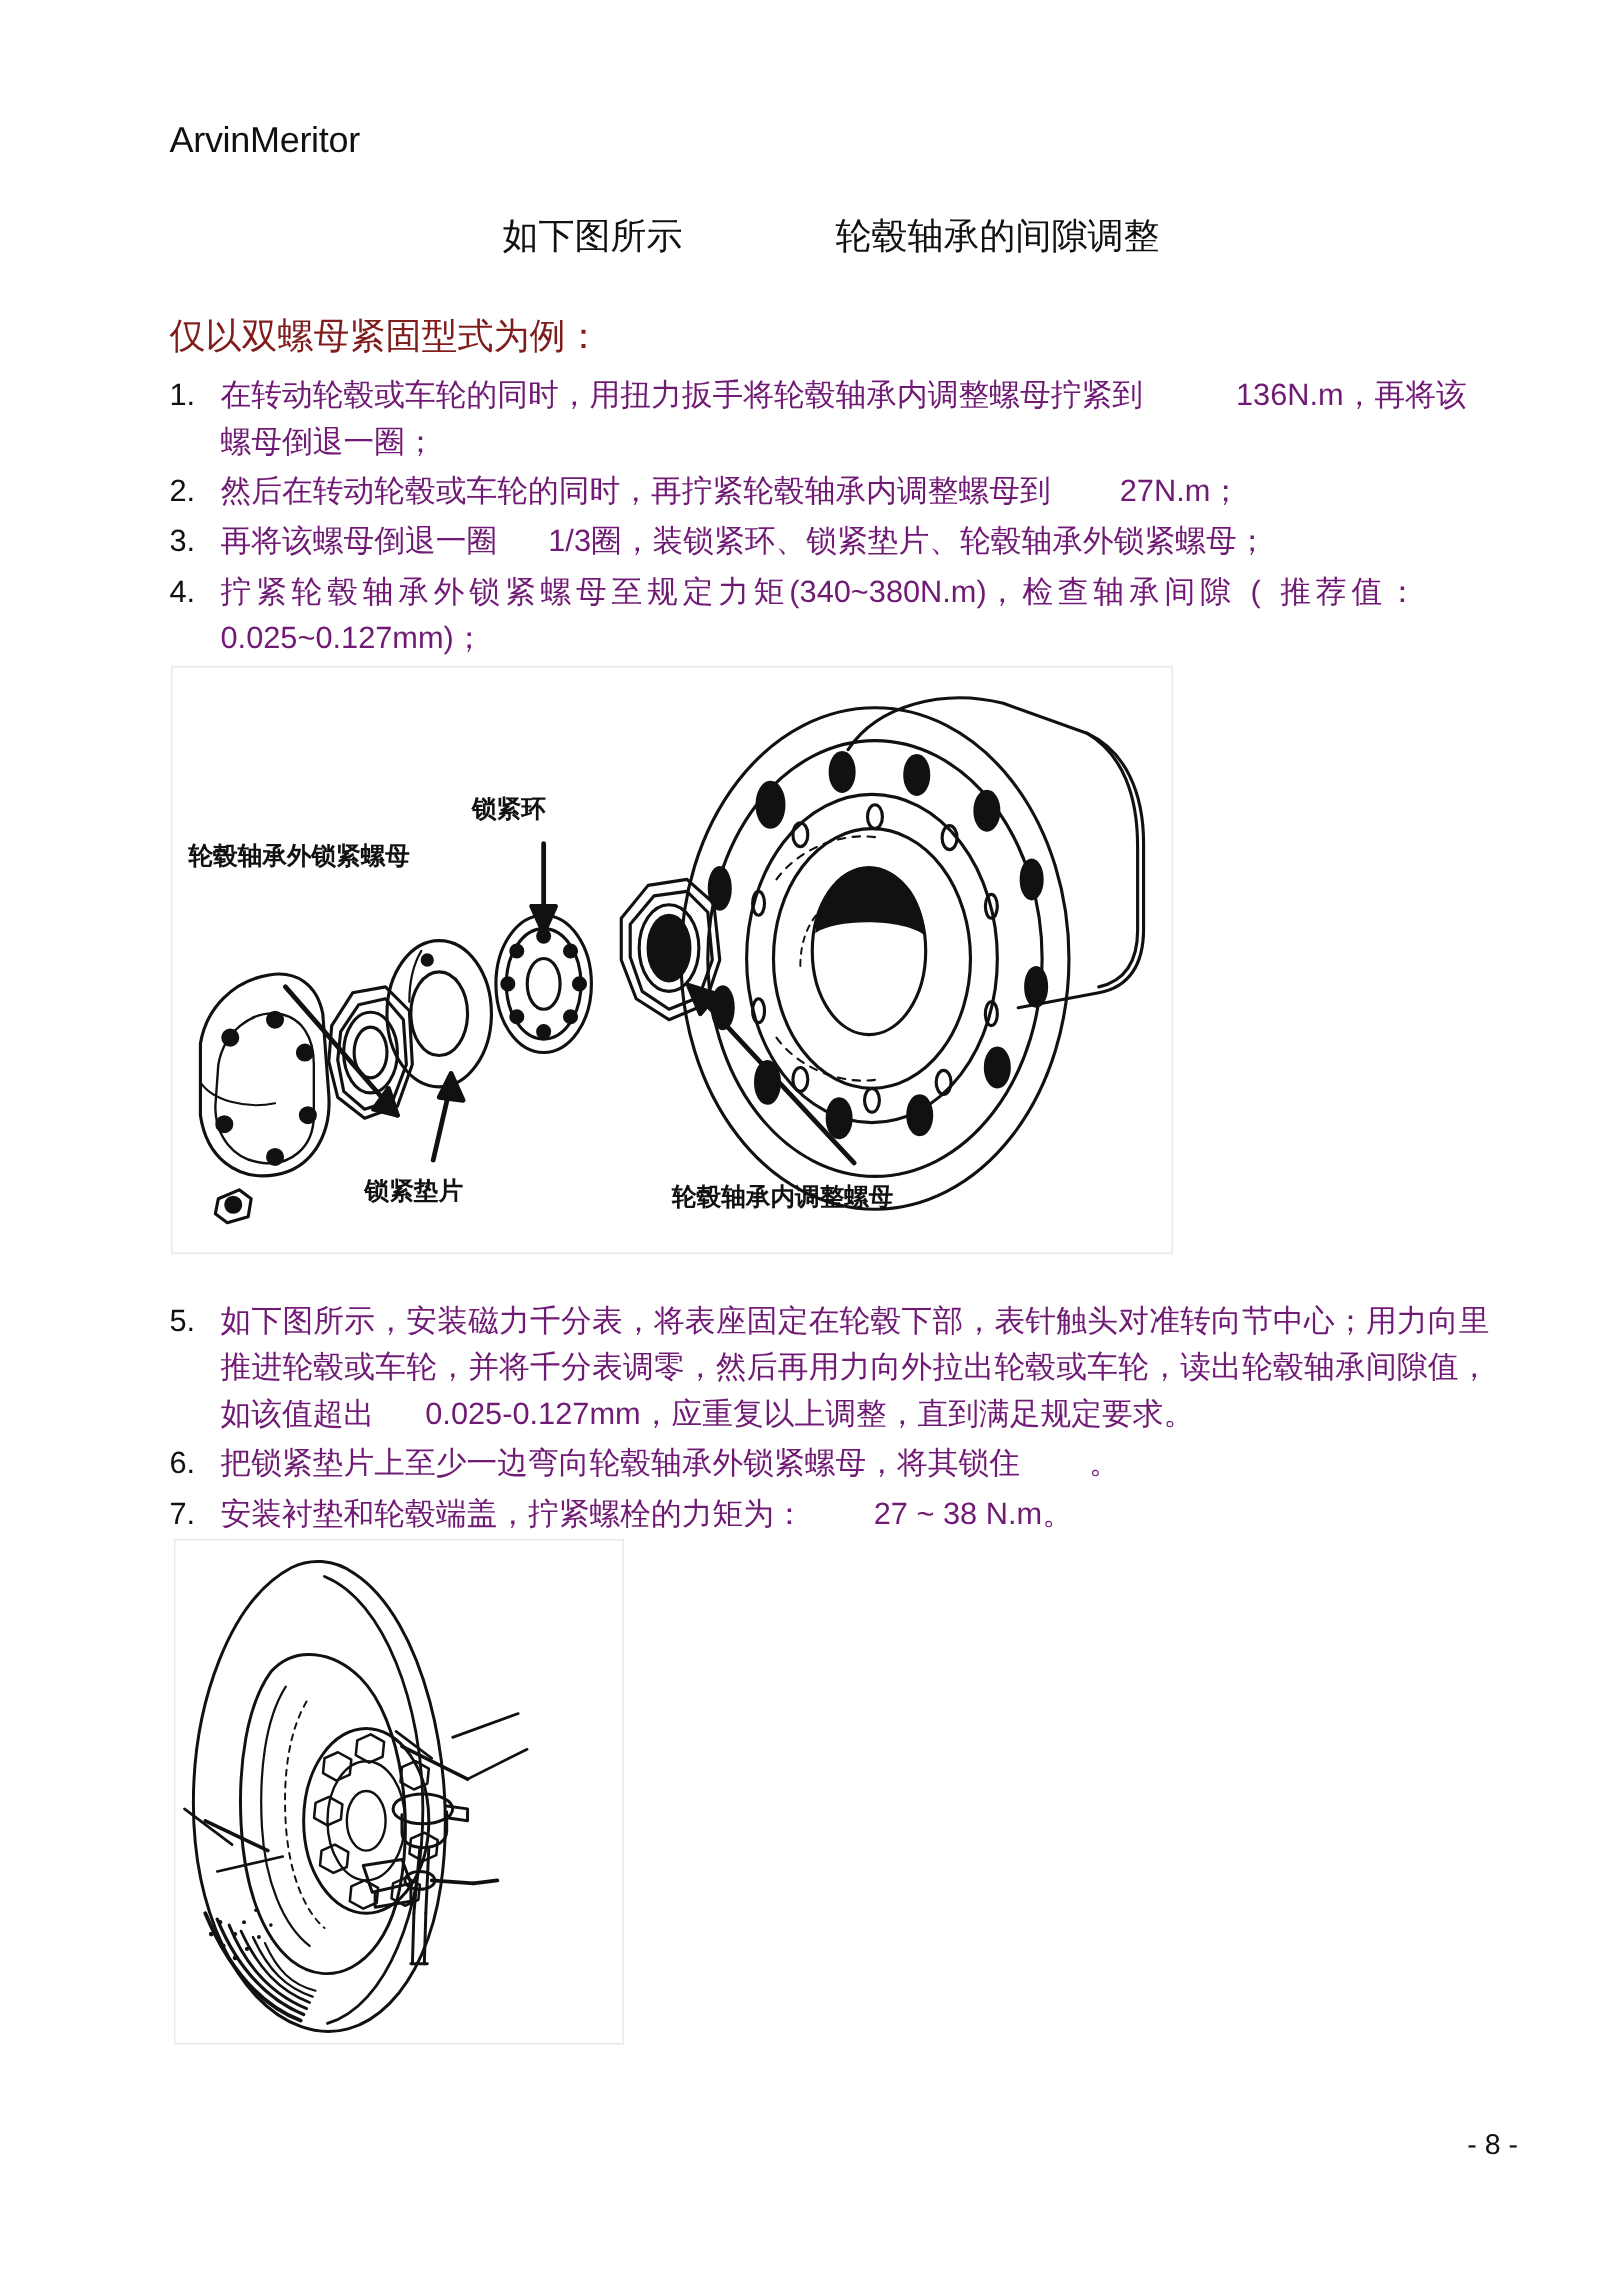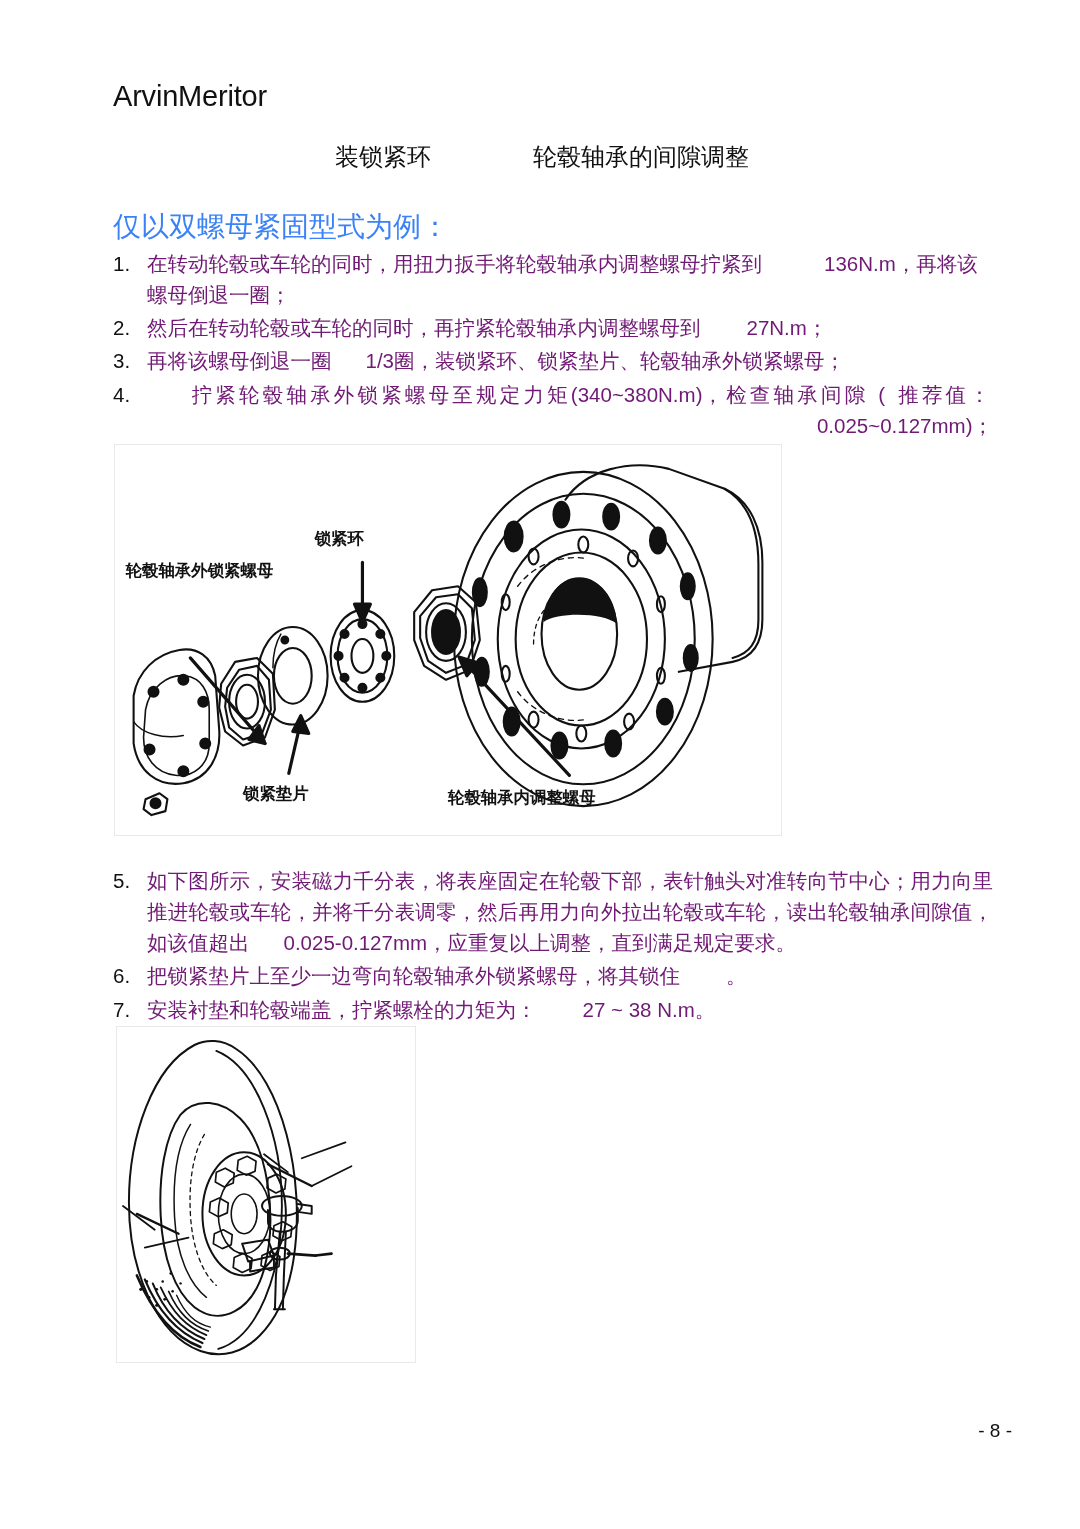--- a/index.html
+++ b/index.html
@@ -20,21 +20,21 @@
     position: absolute;
     inset: 0;
     background: #fff;
   }
 
   
   .brand {
     position: absolute;
     left: 113px;
     top: 80px;
-    font-size: 29px;
+    font-size: 24px;
     font-weight: 400;
     letter-spacing: -0.2px;
     color: #111;
     white-space: nowrap;
   }
 
   .doc-title {
     position: absolute;
     left: 113px;
     top: 141px;
@@ -51,23 +51,23 @@
   .doc-title .t-subject {
     display: inline-block;
     margin-left: 102px;
   }
 
   
   .intro {
     position: absolute;
     left: 113px;
     top: 208px;
-    font-size: 28px;
+    font-size: 24px;
     line-height: 1.38;
-    color: #3b82f6;
+    color: #7f1d1d;
     white-space: nowrap;
   }
 
   .list {
     position: absolute;
     left: 113px;
     width: 880px;
     font-size: 20.5px;
     line-height: 1.52;
     color: #111;
@@ -90,21 +90,20 @@
     flex: 1 1 auto;
     color: #701a75;
   }
   .li-body.justify {
     text-align: justify;
     text-align-last: left;
   }
   
   .li-body.wide {
     word-spacing: 1px;
-    text-align: right;
   }
   .li-body.wide .w {
     letter-spacing: 3.2px;
   }
   .gap-sm { display: inline-block; width: 34px; }
   .gap-md { display: inline-block; width: 46px; }
   .gap-lg { display: inline-block; width: 62px; }
 
   
   .figure {
@@ -145,21 +144,21 @@
   }
 </style>
 </head>
 <body>
 
 <div class="page">
 
   <div class="brand">ArvinMeritor</div>
 
   <div class="doc-title">
-    <span class="t-part">装锁紧环</span><span class="t-subject">轮毂轴承的间隙调整</span>
+    <span class="t-part">如下图所示</span><span class="t-subject">轮毂轴承的间隙调整</span>
   </div>
 
   <div class="intro">仅以双螺母紧固型式为例：</div>
 
   <div class="list list-1">
 
     <div class="li">
       <span class="li-num">1.</span>
       <span class="li-body"><span>在转动轮毂或车轮的同时，用扭力扳手将轮毂轴承内调整螺母拧紧到</span><span class="gap-lg"></span><span>136N.m</span><span>，再将该螺母倒退一圈；</span></span>
     </div>

